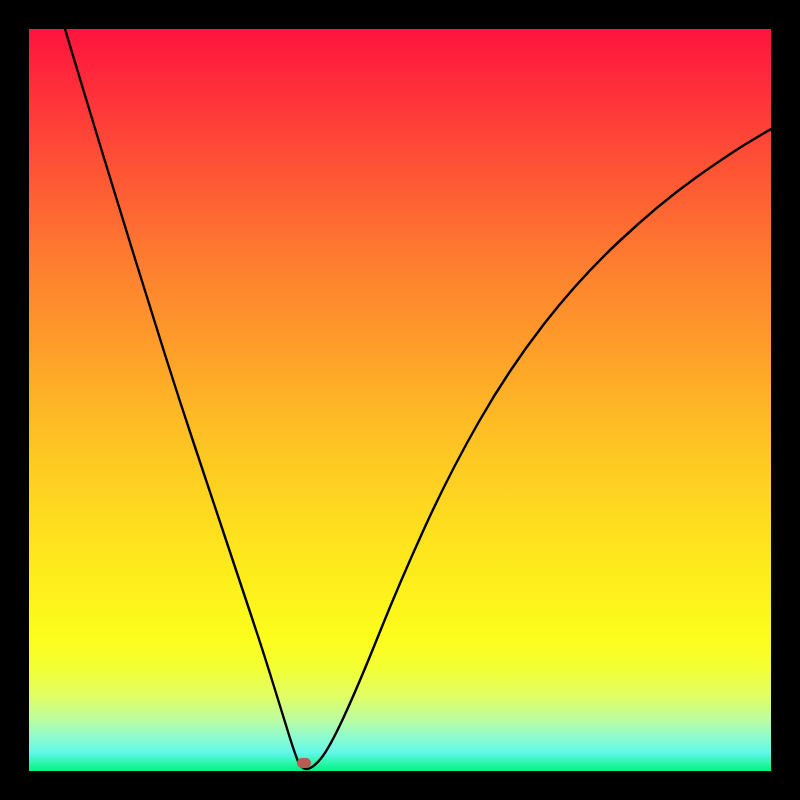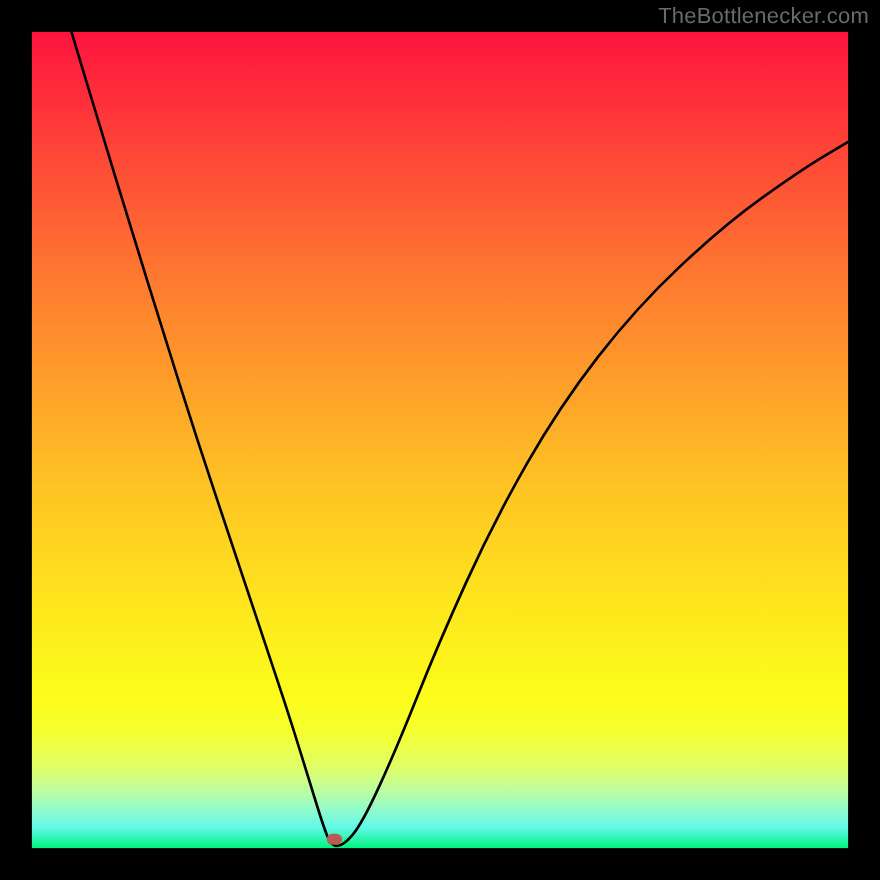--- a/index.html
+++ b/index.html
@@ -87,14 +87,13 @@
   <div class="plot-outer">
     <div class="gradient"></div>
 
     <svg class="curve" viewBox="0 0 742 742" preserveAspectRatio="none">
       <path id="curve-path" fill="none" stroke="#000" stroke-width="2.4" stroke-linecap="round" stroke-linejoin="round" d="M 36 0 Q 36 0 48 40 Q 60 80 75 129 Q 90 178 105 226.5 Q 120 275 135 322.5 Q 150 370 165 415 Q 180 460 195 505 Q 210 550 222.5 587.5 Q 235 625 245 657.5 Q 255 690 260 706 Q 265 722 268.5 731 Q 272 740 277.5 740 Q 283 740 291.5 730 Q 300 720 315 687.5 Q 330 655 350 605 Q 370 555 395 500 Q 420 445 450 392.5 Q 480 340 515 295 Q 550 250 590 212.5 Q 630 175 665 150 Q 700 125 721 112.5 T 742 100 "></path>
     </svg>
 
     <div class="marker" id="marker" style="left: 275px; top: 734px;"></div>
   </div>
 
-  <div class="watermark">TheBottlenecker.com</div>
 </div>
 
 </body></html>

